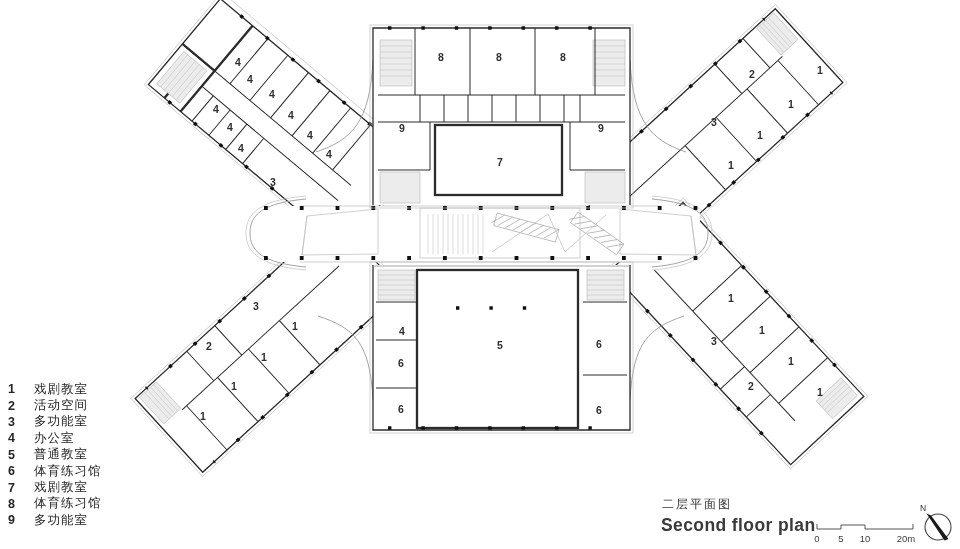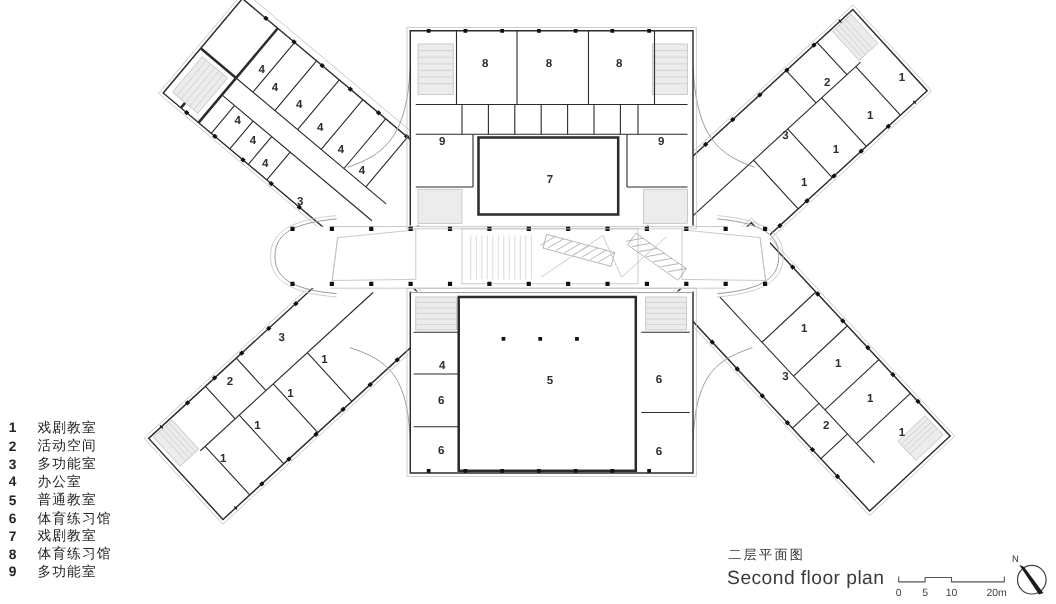--- a/index.html
+++ b/index.html
@@ -27,21 +27,21 @@
   .legend{position:absolute;left:8px;top:381px;}
   .lrow{display:flex;align-items:center;height:16.4px;color:#262626;
         font-size:12.5px;font-weight:500;}
   .lnum{width:17px;font-weight:600;}
   .llab{margin-left:9px;letter-spacing:1px;}
 
   
   .title-zh{position:absolute;left:662px;top:496px;font-size:12px;color:#333;
             font-weight:400;letter-spacing:2px;}
   .title-en{position:absolute;left:661px;top:515px;font-size:17.5px;color:#3a3a3a;
-            font-weight:400;letter-spacing:.4px;}
+            font-weight:700;letter-spacing:.4px;}
 </style>
 </head>
 <body>
 
 
 
 <svg width="960" height="549" viewBox="0 0 960 549">
 
   <g transform="translate(381,204) rotate(-140)">
     <rect x="-3" y="-61" width="261" height="121" class="thin"></rect>

